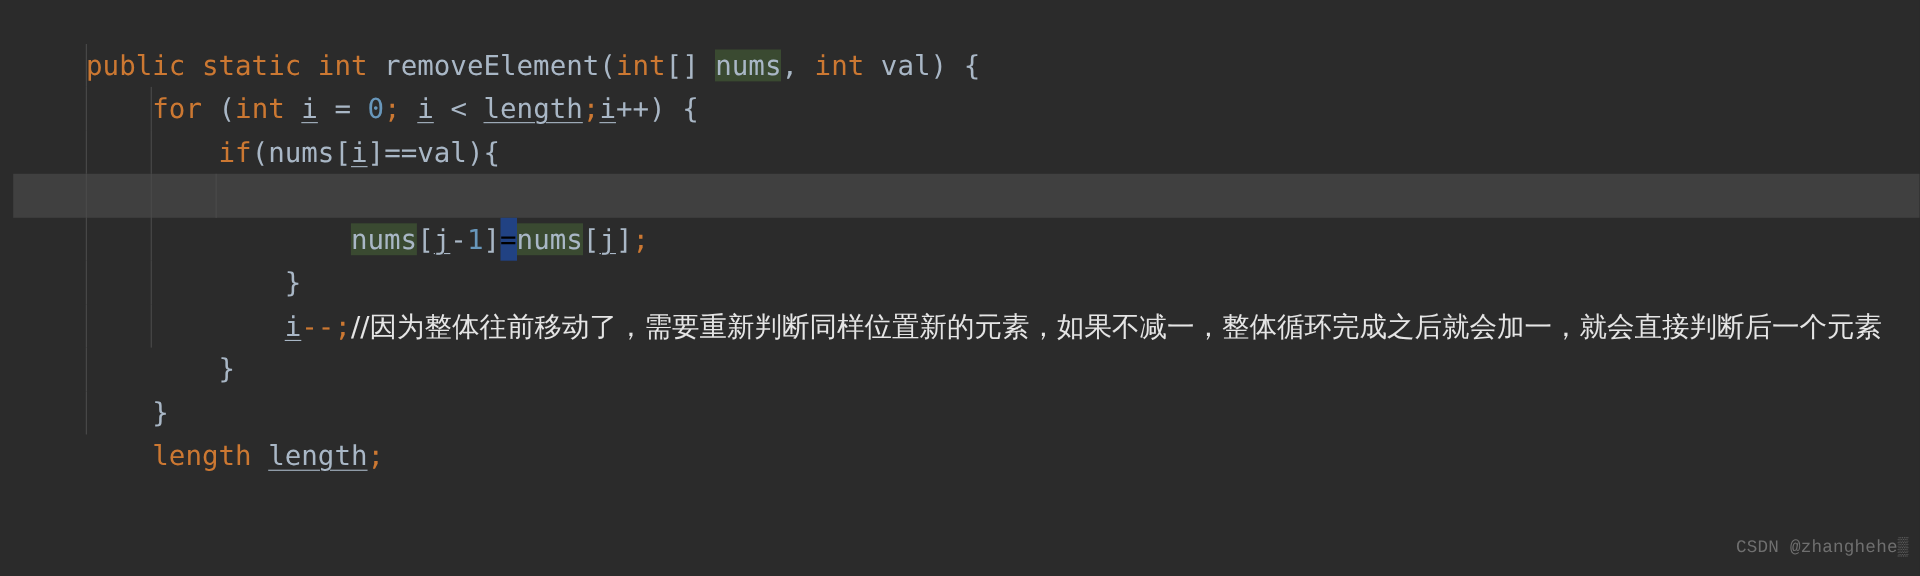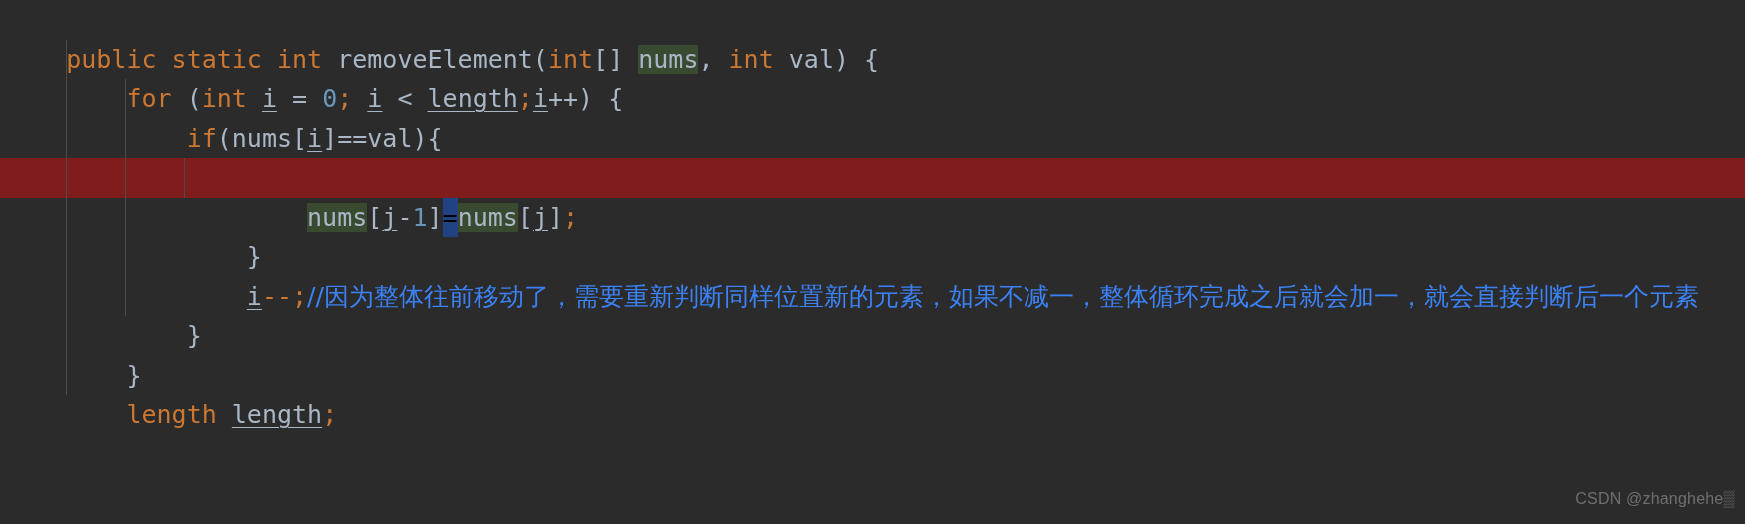--- a/index.html
+++ b/index.html
@@ -24,41 +24,42 @@
     letter-spacing: 0px;
   }
 
   .code-line {
     position: relative;
     height: 39.5px;
     line-height: 39.5px;
     white-space: pre;
     padding-left: 6px;
     box-sizing: border-box;
+    margin-left: 12px;
   }
   .code-line.current {
-    background: #7f1d1d;
+    background: #404040;
   }
 
   
   .guide {
     position: absolute;
     top: 0;
     width: 1px;
     height: 39.5px;
     background: #4b4b4b;
   }
 
   
   .kw      { color: #cc7832; }       
   .ident   { color: #a9b7c6; }       
   .punct   { color: #a9b7c6; }
   .num     { color: #6897bb; }       
   .field   { color: #9876aa; }       
-  .comment { color: #3b82f6; }
+  .comment { color: #e5e5e5; }
   .semi    { color: #cc7832; }
 
   
   .localvar {
     color: #a9b7c6;
     text-decoration: underline;
     text-underline-offset: 4px;
     text-decoration-thickness: 1px;
   }
 
@@ -74,21 +75,21 @@
   .caret {
     background: #214283;
     display: inline-block;
   }
 
   #watermark {
     position: absolute;
     right: 10px;
     bottom: 6px;
     color: #6f6f6f;
-    font-family: Liberation Sans, sans-serif;
+    font-family: Liberation Mono, monospace;
     font-size: 16px;
     letter-spacing: 0.2px;
     white-space: nowrap;
     text-align: center;
   }
 
   .cjk { font-family: "DejaVu Sans", sans-serif; }
 </style>
 </head>
 <body>

